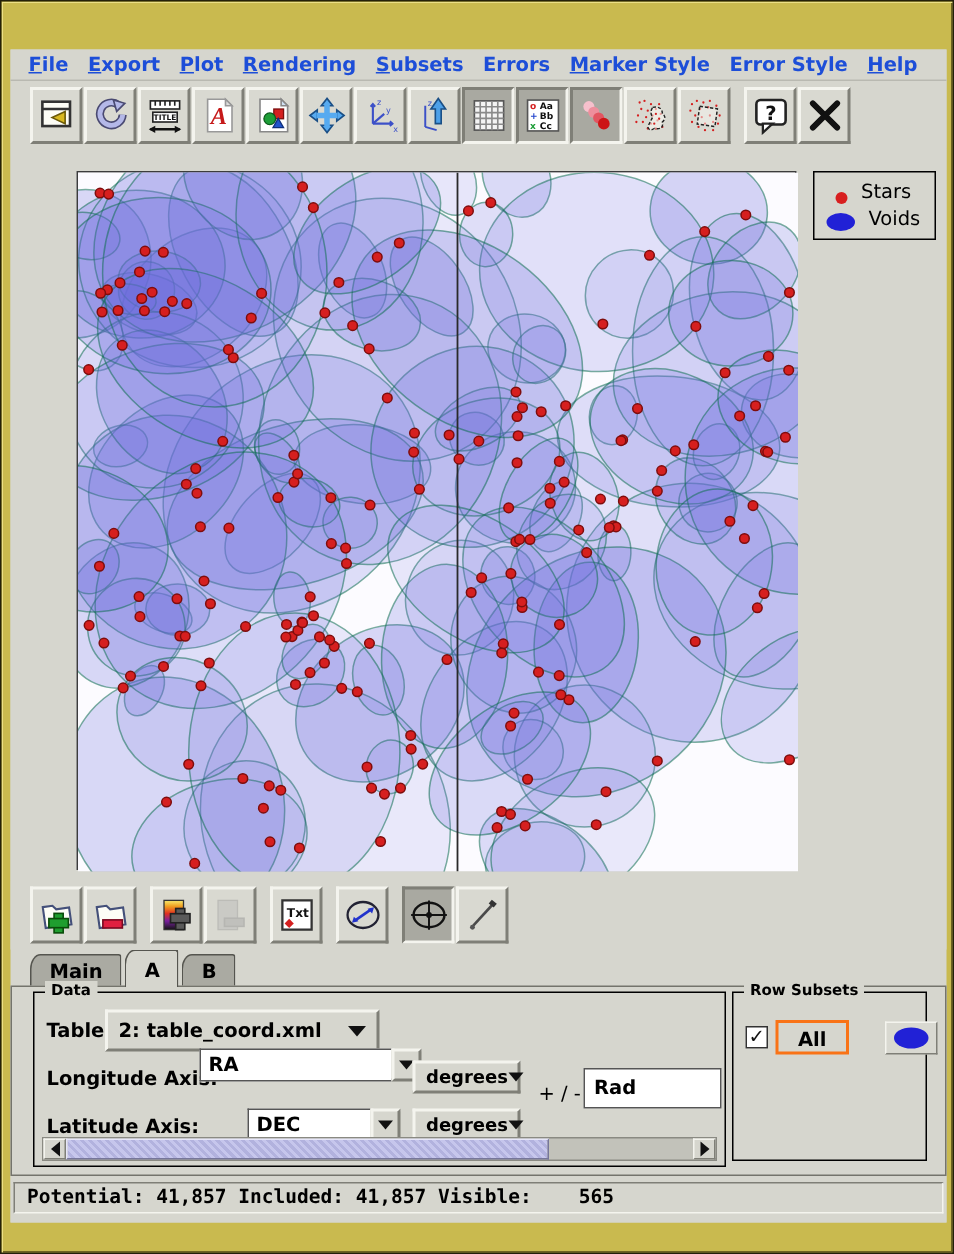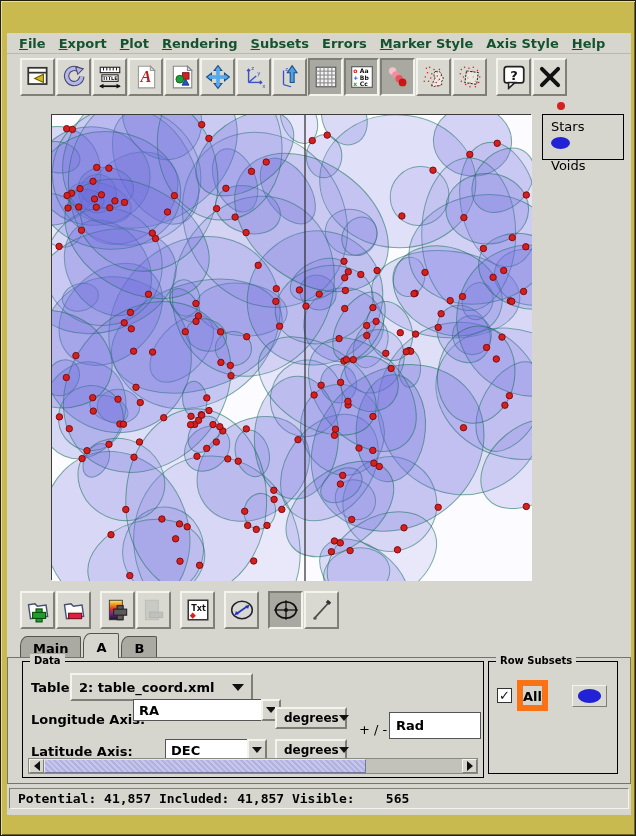--- a/index.html
+++ b/index.html
@@ -33,21 +33,21 @@
     letter-spacing:0.2px;
   }
   
   #client{position:absolute;left:6px;top:32px;width:624px;height:782px;background:#d6d6ce;}
   
   #menubar{
     position:absolute;left:0;top:0;width:624px;height:21px;
     display:flex;align-items:center;padding-left:6px;
     border-bottom:1px solid #b9b9b1;background:#d6d6ce;
   }
-  .menu-item{font-size:13px;font-weight:bold;color:#14532d;padding:2px 6px;margin-right:1px;white-space:nowrap;cursor:default;}
+  .menu-item{font-size:13px;font-weight:bold;color:#1d4ed8;padding:2px 6px;margin-right:1px;white-space:nowrap;cursor:default;}
   .menu-item u{text-decoration:underline;}
   
   #toolbar{position:absolute;left:0;top:21px;width:624px;height:45px;display:flex;align-items:center;padding-left:13px;background:#d6d6ce;}
   #toolbar2{position:absolute;left:0;top:554px;width:624px;height:46px;display:flex;align-items:center;padding-left:13px;background:#d6d6ce;}
   .tool-btn{
     width:35px;height:38px;margin-right:1px;background:#d9d9d1;
     border:2px solid;border-color:#f4f4ee #7f7f77 #7f7f77 #f4f4ee;
     display:flex;align-items:center;justify-content:center;flex:0 0 auto;cursor:default;
   }
   .tool-btn.pressed{background:#a9a9a1;border-color:#7f7f77 #f4f4ee #f4f4ee #7f7f77;}
@@ -56,21 +56,21 @@
   .gap{width:8px;flex:0 0 auto;}
   
   #plotpanel{position:absolute;left:0;top:66px;width:624px;height:488px;background:#d6d6ce;}
   #plotbox{position:absolute;left:44px;top:15px;width:480px;height:466px;border:1px solid #3c3c3c;background:#fcfbff;}
   #plotbox svg{display:block;}
   #legend{
     position:absolute;left:535px;top:15px;width:82px;height:46px;
     border:1px solid #000;background:#d6d6ce;
     display:flex;flex-direction:column;justify-content:center;gap:3px;padding-left:8px;
   }
-  .legend-row{display:flex;align-items:flex-start;gap:9px;flex-direction:column;}
+  .legend-row{display:flex;align-items:flex-end;gap:9px;}
   .legend-marker-dot{width:8px;height:8px;border-radius:50%;margin-left:6px;}
   .legend-marker-ellipse{width:19px;height:12px;border-radius:50%;}
   .legend-label{font-size:13px;color:#000;}
   
   #tabs{position:absolute;left:0;top:600px;width:624px;height:25px;display:flex;align-items:flex-end;padding-left:13px;}
   .tab{
     height:22px;padding:2px 12px 0 12px;margin-right:2px;
     font-size:13px;font-weight:bold;color:#000;
     background:#aaaaa2;border:1px solid #55554f;border-bottom:none;
     border-top-left-radius:7px 10px;border-top-right-radius:2px;
@@ -126,21 +126,21 @@
     border:1px solid;border-color:#e6e6f8 #76769a #76769a #e6e6f8;
   }
   #sb-track-rest{flex:1;}
   
   #subset-row{position:absolute;left:8px;top:18px;display:flex;align-items:center;}
   .checkbox{
     width:15px;height:15px;background:#fff;border:1px solid #333;
     display:flex;align-items:center;justify-content:center;
     font-size:13px;font-weight:bold;color:#111;line-height:1;cursor:default;
   }
-  #subset-label-wrap{margin-left:5px;border:6px solid #f97316;padding:0 0;}
+  #subset-label-wrap{margin-left:5px;border:2px solid #f97316;padding:0 13px;}
   #subset-label{font-size:13px;font-weight:bold;color:#000;}
   #subset-swatch{
     margin-left:24px;width:35px;height:22px;background:#d9d9d1;
     border:1px solid;border-color:#f4f4ee #7f7f77 #7f7f77 #f4f4ee;
     display:flex;align-items:center;justify-content:center;cursor:default;
   }
   #subset-swatch .ell{width:23px;height:14px;border-radius:50%;}
   
   #statusrow{position:absolute;left:0;top:751px;width:624px;height:31px;background:#d6d6ce;}
   #statusfield{
@@ -160,21 +160,21 @@
   <div id="client">
 
     <div id="menubar">
         <span class="menu-item"><u>F</u>ile</span>
         <span class="menu-item"><u>E</u>xport</span>
         <span class="menu-item"><u>P</u>lot</span>
         <span class="menu-item"><u>R</u>endering</span>
         <span class="menu-item"><u>S</u>ubsets</span>
         <span class="menu-item">Errors</span>
         <span class="menu-item"><u>M</u>arker Style</span>
-        <span class="menu-item">Axis Style</span>
+        <span class="menu-item">Error Style</span>
         <span class="menu-item"><u>H</u>elp</span>
       </div>
 
     <div id="toolbar">
         <div class="tool-btn">
           <svg viewBox="0 0 24 24" class="ticon">
             <rect x="3" y="3.5" width="17" height="15" fill="#fdfdf6" stroke="#333" stroke-width="1.6"></rect>
             <line x1="3" y1="8" x2="20" y2="8" stroke="#333" stroke-width="1.6"></line>
             <polygon points="17,9.5 9,13.3 17,17" fill="#d8b821" stroke="#6b5a0a" stroke-width="1"></polygon>
           </svg>

